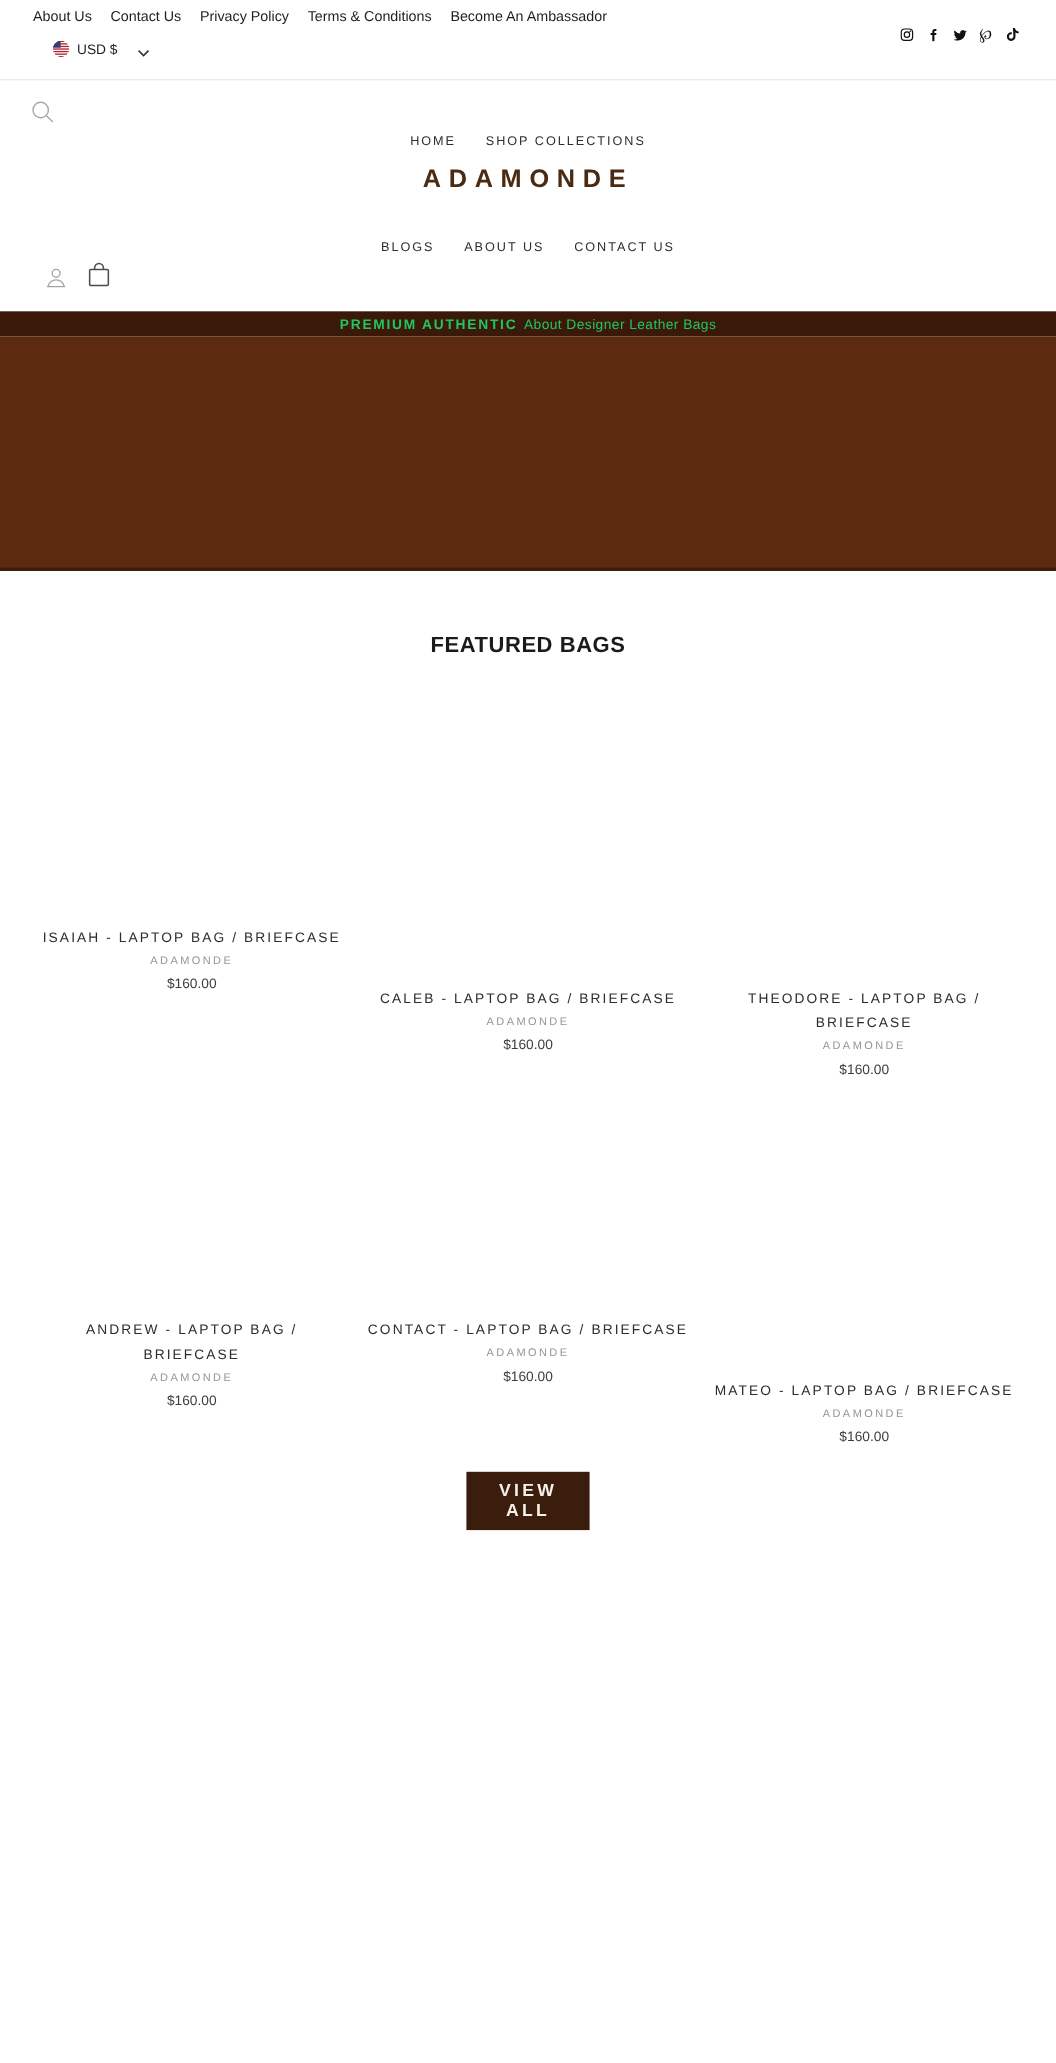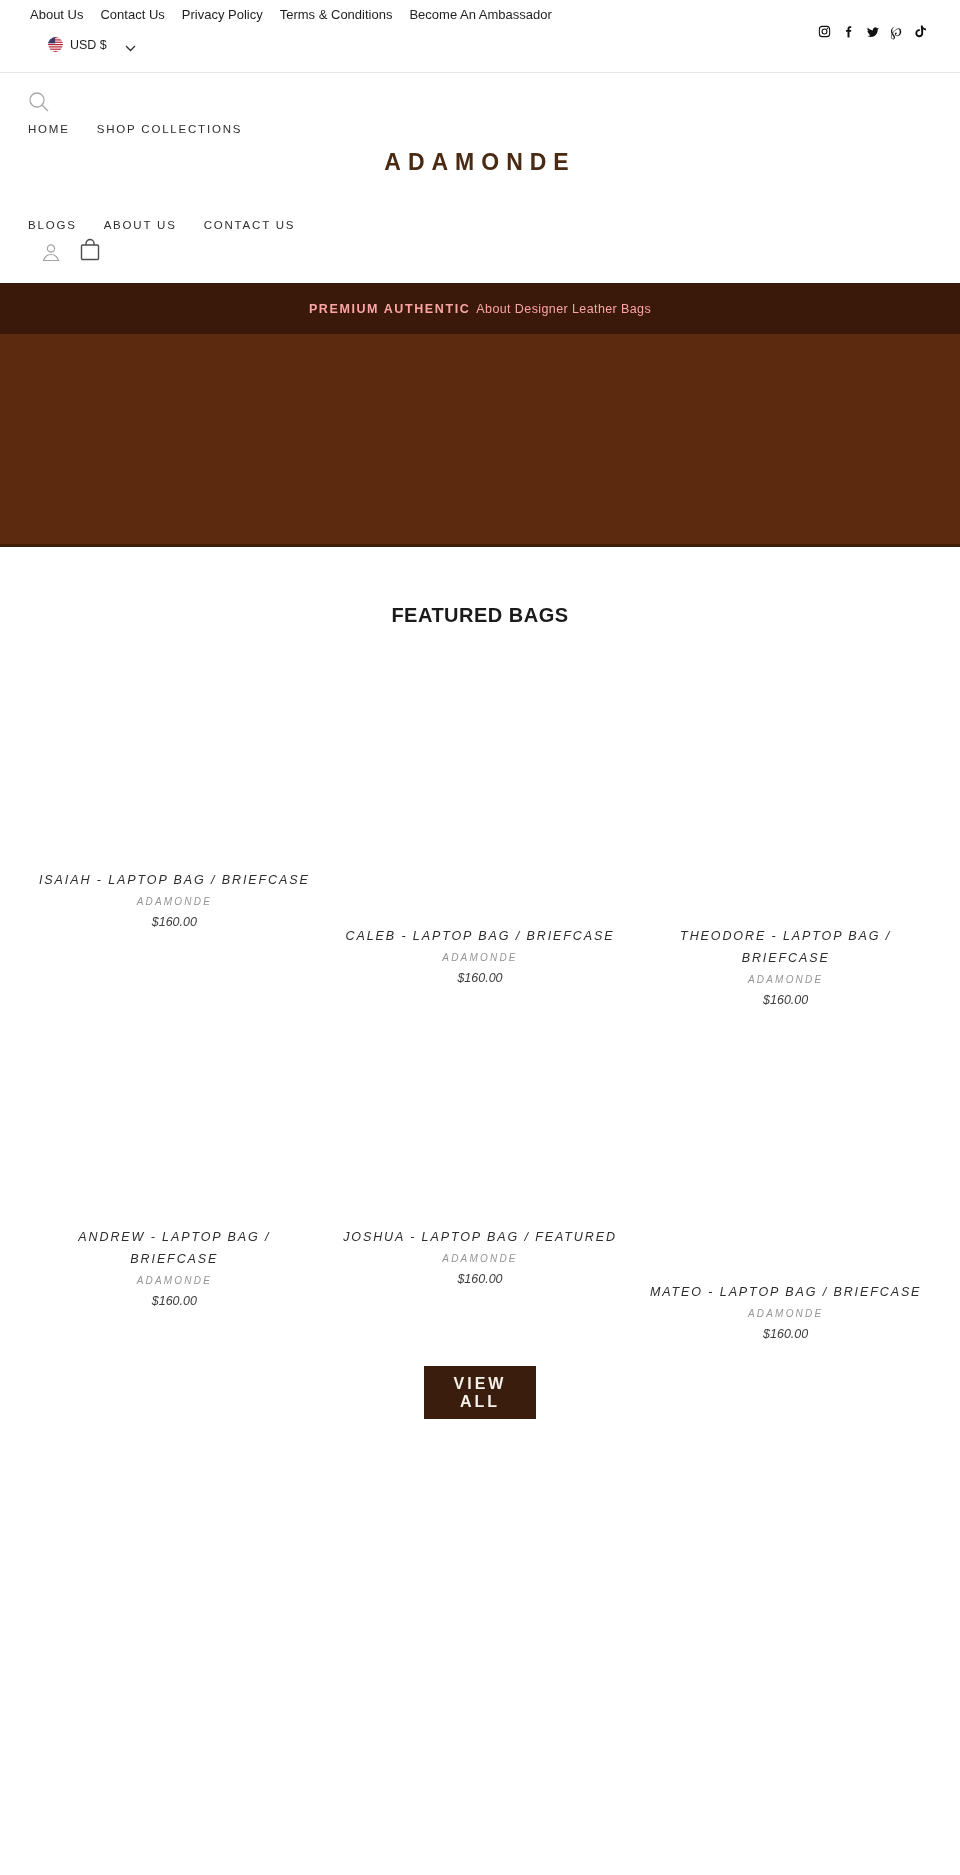--- a/index.html
+++ b/index.html
@@ -18,39 +18,39 @@
   .topbar-social .sicon { width:14px; height:14px; display:inline-flex; align-items:center; justify-content:center; color:#111; }
   .topbar-social svg { width:13px; height:13px; display:block; }
   .pin-glyph { font-family:"DejaVu Serif",serif; font-size:14px; line-height:13px; color:#222; }
   .currency { margin-top:14px; margin-left:18px; display:inline-flex; align-items:flex-end; gap:7px; font-size:12.5px; color:#1f1f1f; cursor:pointer; }
   .flag { width:15px; height:15px; border-radius:50%; overflow:hidden; display:block; }
   .chev { margin-left:11px; }
 
   
   .header { position:relative; height:210px; }
   .search-btn { position:absolute; left:28px; top:18px; width:22px; height:22px; cursor:pointer; }
-  .nav-row { position:absolute; left:0; width:100%; display:flex; justify-content:flex-start; gap:27px;
-             font-size:11.5px; letter-spacing:1.8px; color:#2e2e2e;padding-left:28px; }
+  .nav-row { position:absolute; left:0; width:100%; display:flex; justify-content:center; gap:27px;
+             font-size:11.5px; letter-spacing:1.8px; color:#2e2e2e; }
   .nav-top { top:50px; }
   .nav-bottom { top:146px; }
   .logo { position:absolute; top:76px; left:0; width:100%; text-align:center;
           font-size:23px; font-weight:bold; letter-spacing:7px; color:#4a2a12; }
   .account-btn { position:absolute; left:42px; top:169px; width:18px; height:20px; cursor:pointer; }
   .cart-btn { position:absolute; left:79px; top:165px; width:22px; height:24px; cursor:pointer; }
 
   
-  .announce { height:51px; background:#3a190a; color:#fca5a5; display:flex; align-items:center; justify-content:center;
+  .announce { height:23px; background:#3a190a; color:#22c55e; display:flex; align-items:center; justify-content:center;
               font-size:12.5px; letter-spacing:.4px; }
   .announce b { font-weight:bold; letter-spacing:1.6px; margin-right:6px; }
   .hero { height:213px; background:#5b2a0f; border-bottom:3px solid #401d0a; }
 
   
   .featured-title { margin-top:57px; text-align:center; font-size:20px; font-weight:bold; letter-spacing:.5px; color:#1b1b1b; }
   .grid { width:912px; margin:4px auto 0 auto; display:grid; grid-template-columns:repeat(3,1fr); column-gap:5px; }
-  .card { text-align:center;font-style:italic; }
+  .card { text-align:center; }
   .ph { width:100%; }            
   .p1 .ph { height:232px; } .p2 .ph { height:288px; } .p3 .ph { height:288px; }
   .p4 .ph { height:210px; } .p5 .ph { height:210px; } .p6 .ph { height:265px; }
   .pname { margin:6px auto 0 auto; font-size:12.5px; letter-spacing:1.9px; line-height:22px; color:#2d2d2d; }
   .p3 .pname { max-width:240px; } .p4 .pname { max-width:232px; }
   .pvendor { font-size:10px; letter-spacing:2.2px; line-height:20px; color:#949494; margin-top:1px; }
   .pprice { font-size:12.5px; line-height:20px; color:#3c3c3c; }
 
   .viewall { display:flex; align-items:center; justify-content:center; width:112px; height:53px;
              margin:22px auto 0 auto; background:#3a1d0d; color:#f5f0e9; border:none; cursor:pointer;
@@ -187,21 +187,21 @@
     <div class="pprice">$160.00</div>
   </div>
   <div class="card p4">
     <div class="ph"></div>
     <div class="pname">ANDREW - LAPTOP BAG / BRIEFCASE</div>
     <div class="pvendor">ADAMONDE</div>
     <div class="pprice">$160.00</div>
   </div>
   <div class="card p5">
     <div class="ph"></div>
-    <div class="pname">JOSHUA - LAPTOP BAG / FEATURED</div>
+    <div class="pname">CONTACT - LAPTOP BAG / BRIEFCASE</div>
     <div class="pvendor">ADAMONDE</div>
     <div class="pprice">$160.00</div>
   </div>
   <div class="card p6">
     <div class="ph"></div>
     <div class="pname">MATEO - LAPTOP BAG / BRIEFCASE</div>
     <div class="pvendor">ADAMONDE</div>
     <div class="pprice">$160.00</div>
   </div>
 </div>

